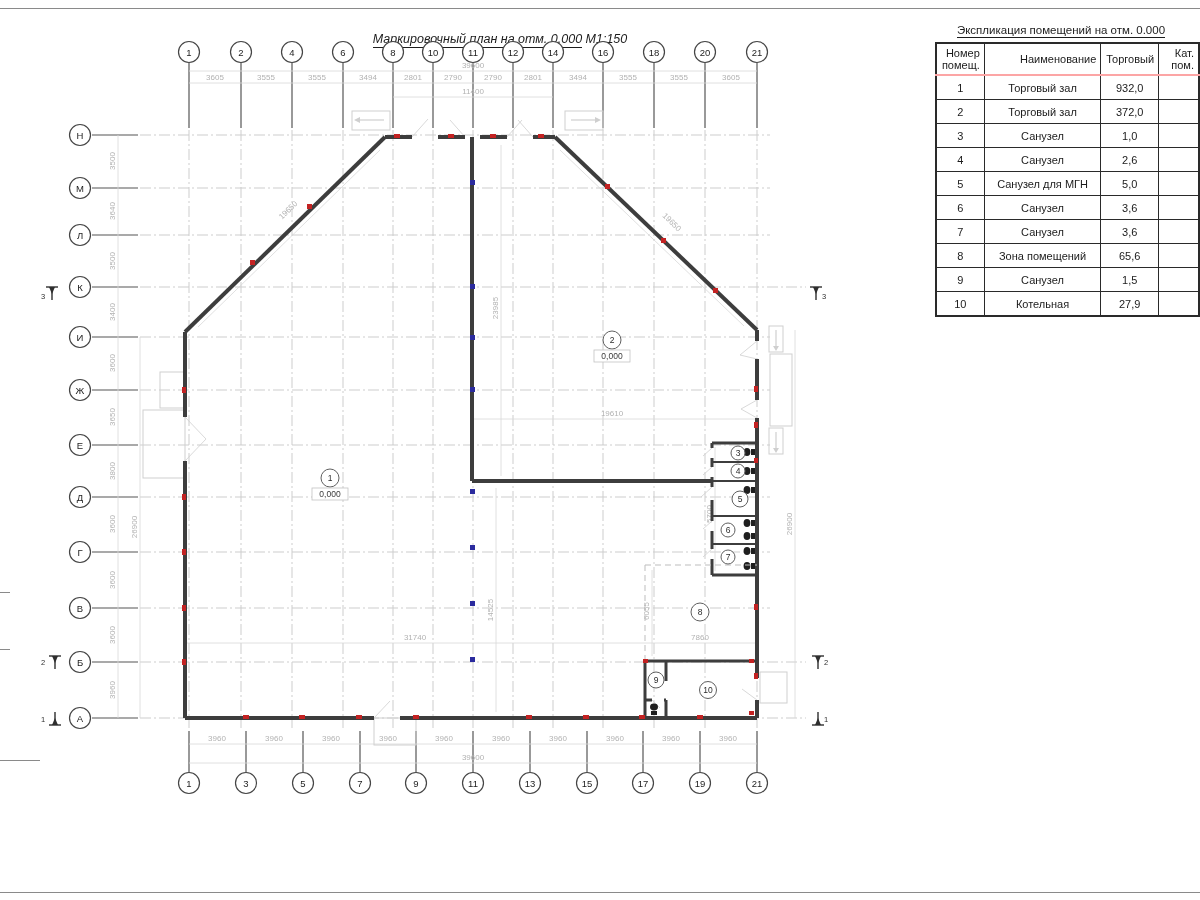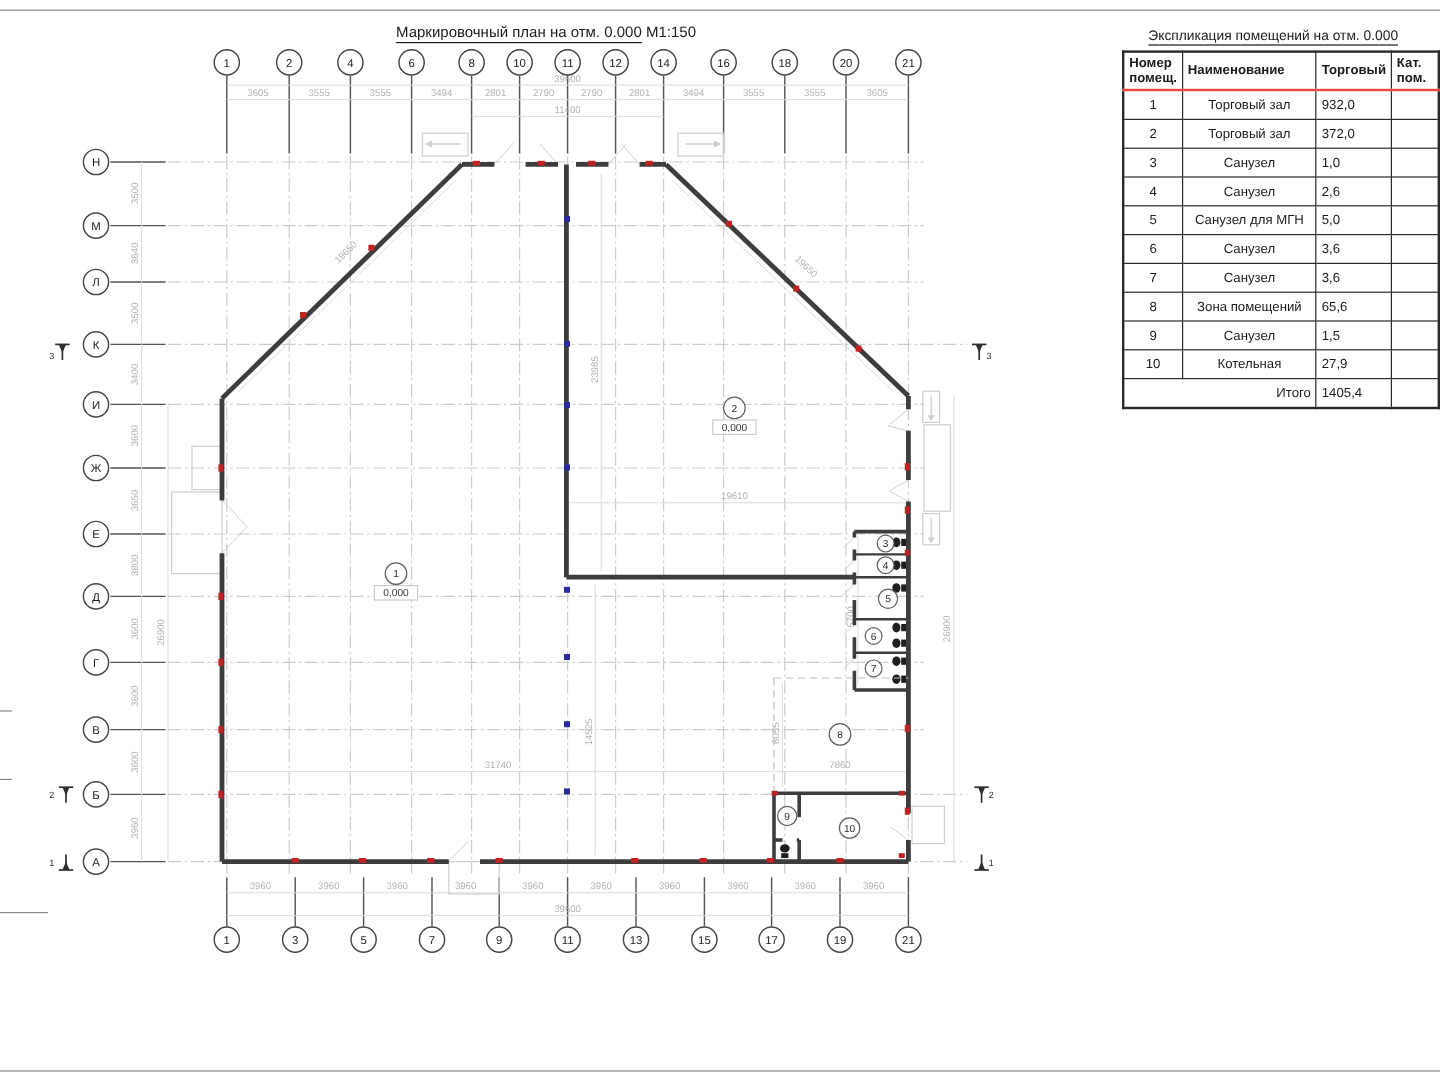--- a/index.html
+++ b/index.html
@@ -1,33 +1,33 @@
 <!DOCTYPE html>
 <html><head>
 <meta charset="utf-8">
 <style>
   html,body{margin:0;padding:0;background:#fff;width:1200px;height:900px;overflow:hidden;}
   body{font-family:"Liberation Sans",sans-serif;color:#222;position:relative;}
   .sheet{position:absolute;left:0;top:0;width:1200px;height:900px;background:#fff;}
   .frameline{position:absolute;background:#8a8a8a;}
-  .plan-title{position:absolute;left:330px;top:20px;width:340px;text-align:left;
-    font-size:12.5px;color:#1c1c1c;white-space:nowrap;}
+  .plan-title{position:absolute;left:330px;top:32px;width:340px;text-align:center;
+    font-size:12.5px;font-style:italic;color:#1c1c1c;white-space:nowrap;}
   .plan-title .u{border-bottom:1px solid #1c1c1c;padding-bottom:1px;}
   .tbl-title{position:absolute;left:933px;top:24px;width:256px;text-align:center;
     font-size:11.5px;color:#1c1c1c;white-space:nowrap;}
   .tbl-title .u{border-bottom:1px solid #1c1c1c;padding-bottom:1px;}
   table.expl{position:absolute;left:935px;top:42px;border-collapse:collapse;
     font-size:11px;color:#1b1b1b;table-layout:fixed;}
   table.expl th,table.expl td{border:1px solid #2a2a2a;padding:1px 4px;background:#fff;}
   table.expl{border:2px solid #2a2a2a;}
-  table.expl th{font-weight:bold;text-align:left;height:28px;border-bottom:2px solid #ef4444;}
+  table.expl th{font-weight:normal;text-align:right;height:28px;border-bottom:2px solid #fca5a5;}
   table.expl td{height:21px;}
   .c-num{width:40px;text-align:center;}
   .c-name{width:150px;text-align:center;}
-  .c-area{width:50px;text-align:left;}
+  .c-area{width:50px;text-align:center;}
   .c-cat{width:42px;text-align:center;}
   td.total-lab{text-align:right;font-style:normal;}
   svg{position:absolute;left:0;top:0;}
   svg text{font-family:"Liberation Sans",sans-serif;}
   .wall{stroke:#3d3d3d;stroke-width:4;fill:none;}
   .wall3{stroke:#3d3d3d;stroke-width:3;fill:none;}
   .wall2{stroke:#3d3d3d;stroke-width:2;fill:none;}
   .grid{stroke:#cdcdcd;stroke-width:1;stroke-dasharray:11 3 2 3;}
   .stem{stroke:#555;stroke-width:1.2;}
   .dimline{stroke:#d8d8d8;stroke-width:0.8;}
@@ -561,21 +561,16 @@
           <td class="c-name">Санузел</td>
           <td class="c-area">1,5</td>
           <td class="c-cat"></td>
         </tr>
       <tr>
           <td class="c-num">10</td>
           <td class="c-name">Котельная</td>
           <td class="c-area">27,9</td>
           <td class="c-cat"></td>
         </tr>
-      <tr>
-        <td class="total-lab" colspan="2">Итого</td>
-        <td class="c-area">1405,4</td>
-        <td class="c-cat"></td>
-      </tr>
     </tbody>
   </table>
 
 </div>
 
 </body></html>

